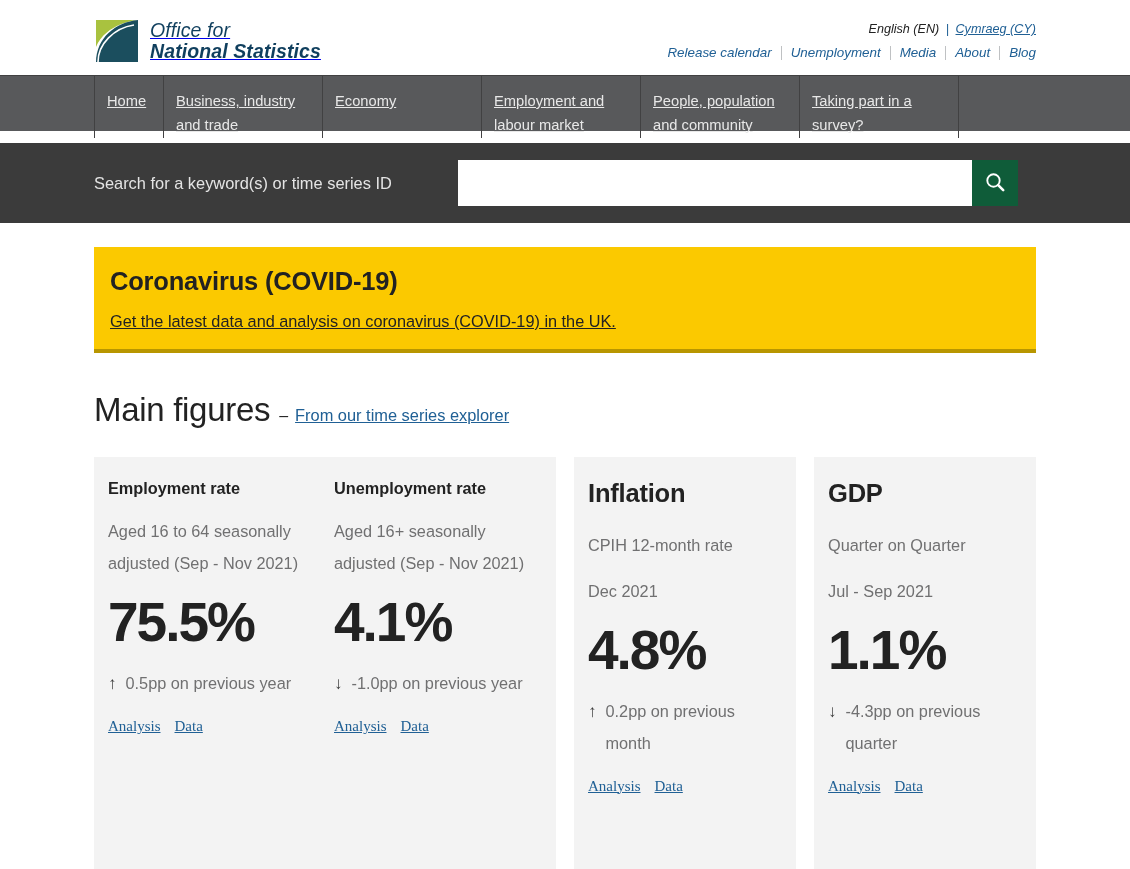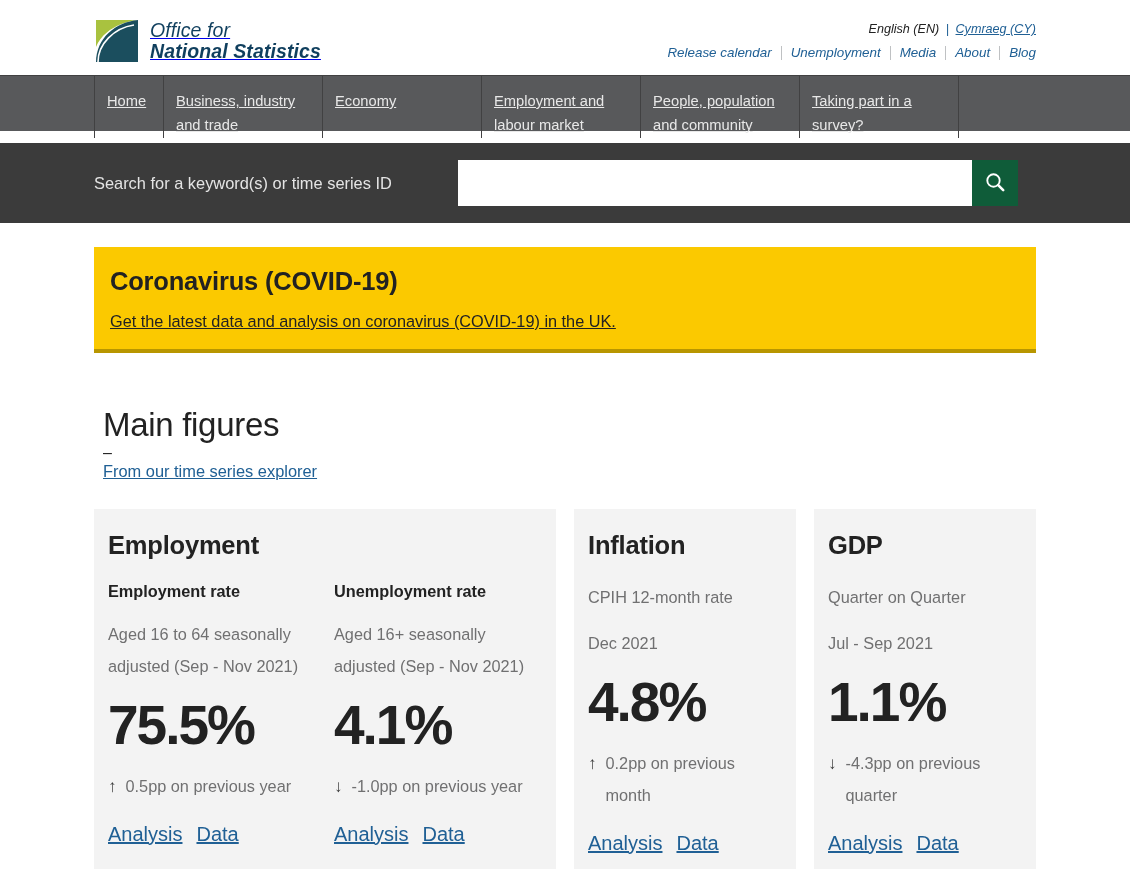--- a/index.html
+++ b/index.html
@@ -165,24 +165,23 @@
     margin: 0 0 16px 0;
     letter-spacing: -.2px;
   }
   .covid-link {
     font-size: 16.3px;
     color: #222222;
     text-decoration: underline;
   }
 
   .main-figures-head {
-    margin-top: 53px;
+    margin-top: 38px;
     display: flex;
     align-items: baseline;
-    flex-direction: column;
   }
   .mf-title {
     font-size: 33px;
     font-weight: 400;
     color: #222222;
     margin: 0;
     letter-spacing: -.3px;
   }
   .mf-dash {
     font-size: 16px;
@@ -246,21 +245,22 @@
     display: flex;
   }
   .metric-arrow {
     flex: 0 0 auto;
     margin-right: 9px;
     font-size: 17px;
     color: #3b3b3b;
     line-height: 1.9;
   }
   .metric-links {
-    font-size: 20px;
+    font-size: 15px;
+    font-family: Liberation Serif, serif;
   }
   .metric-links a {
     color: #206095;
     text-decoration: underline;
   }
   .metric-links .gap { display: inline-block; width: 14px; }
 </style>
 </head>
 <body>
 
@@ -341,21 +341,20 @@
 
   <div class="main-figures-head">
     <h1 class="mf-title">Main figures</h1>
     <span class="mf-dash">–</span>
     <a class="mf-link" href="#">From our time series explorer</a>
   </div>
 
   <div class="cards">
 
     <section class="card wide">
-      <h2 class="card-title">Employment</h2>
       <div class="card-cols">
 
         <div class="card-col">
           <h3 class="metric-heading">Employment rate</h3>
           <p class="metric-desc">Aged 16 to 64 seasonally adjusted (Sep - Nov 2021)</p>
           <p class="metric-value">75.5%</p>
           <p class="metric-change">
             <span class="metric-arrow">↑</span>
             <span>0.5pp on previous year</span>
           </p>

